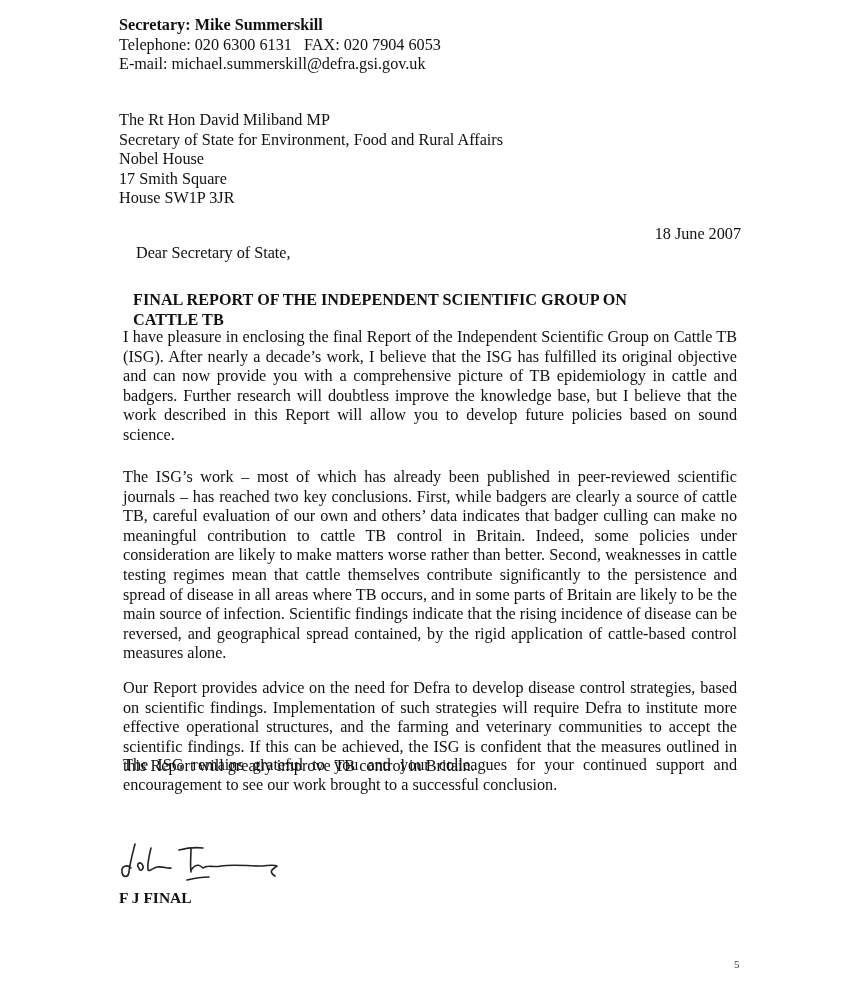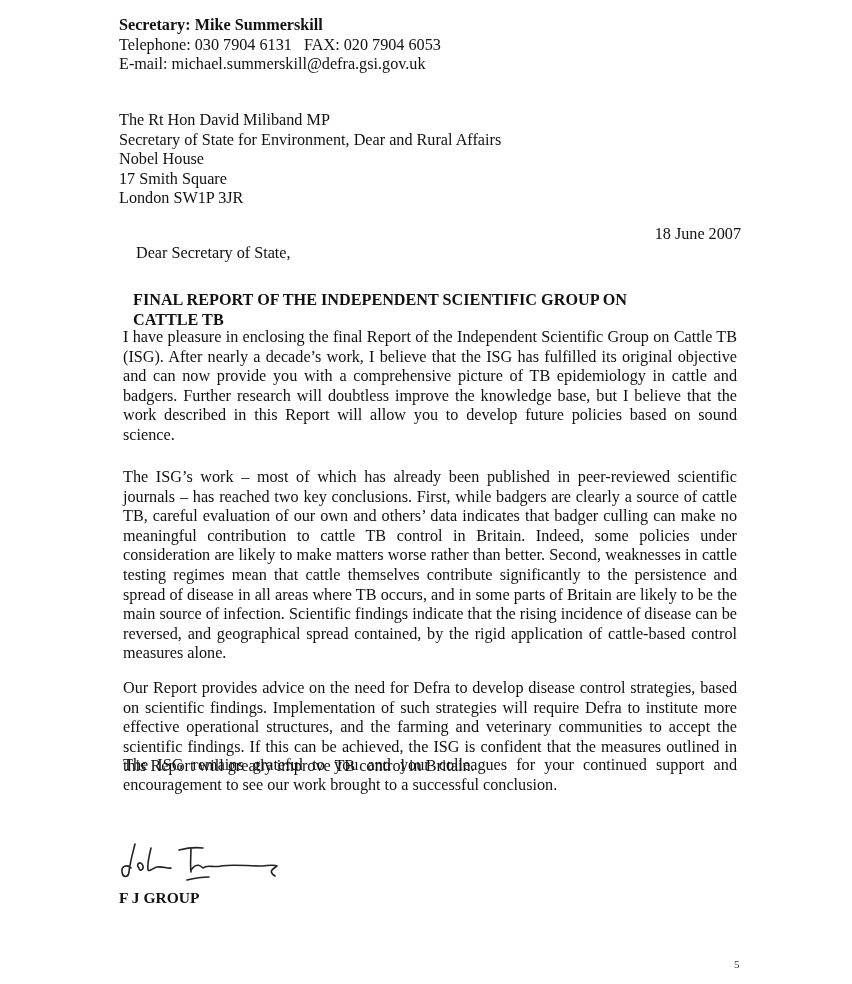--- a/index.html
+++ b/index.html
@@ -22,30 +22,30 @@
   .signame { position: absolute; left: 119px; top: 889px; font-size: 15.5px; font-weight: bold; }
   .pagenum { position: absolute; left: 734px; top: 958px; font-size: 11px; color: #333; }
 </style>
 </head>
 <body>
 
 <div class="page">
 
   <div class="block" style="top:16px;">
     <div class="line bold">Secretary: Mike Summerskill</div>
-    <div class="line" style="white-space:pre;">Telephone: 030 7904 6131   FAX: 020 7904 6053</div>
+    <div class="line" style="white-space:pre;">Telephone: 020 6300 6131   FAX: 020 7904 6053</div>
     <div class="line">E-mail: michael.summerskill@defra.gsi.gov.uk</div>
   </div>
 
   <div class="block" style="top:111px;">
     <div class="line">The Rt Hon David Miliband MP</div>
-    <div class="line">Secretary of State for Environment, Dear and Rural Affairs</div>
+    <div class="line">Secretary of State for Environment, Food and Rural Affairs</div>
     <div class="line">Nobel House</div>
     <div class="line">17 Smith Square</div>
-    <div class="line">London SW1P 3JR</div>
+    <div class="line">House SW1P 3JR</div>
   </div>
 
   <div class="date">18 June 2007</div>
 
   <div class="block line" style="top:244px;margin-left:17px;">Dear Secretary of State,</div>
 
   <div class="block" style="top:277px; width:540px;">
     <p class="heading">FINAL REPORT OF THE INDEPENDENT SCIENTIFIC GROUP ON CATTLE TB</p>
   </div>
 
@@ -70,17 +70,17 @@
       <path d="M18 6 C16 14 13 24 12 34 C11 40 6 40 5 34 C4 28 10 26 14 30"></path>
       <path d="M22 30 C18 26 24 22 26 28 C27 32 22 34 22 30"></path>
       <path d="M34 10 C32 18 30 26 31 32 C32 34 36 30 40 29 C46 28 50 31 54 30"></path>
       <path d="M62 12 C70 10 78 9 86 10"></path>
       <path d="M74 11 C74 18 73 26 74 34"></path>
       <path d="M74 32 C80 24 84 28 86 30 C90 26 96 30 104 28 C116 26 130 28 142 28 C150 28 156 26 160 28 C154 32 152 34 158 38"></path>
       <path d="M70 42 C78 40 86 39 92 39"></path>
     </g>
   </svg>
 
-  <div class="signame">F J GROUP</div>
+  <div class="signame">F J FINAL</div>
 
   <div class="pagenum">5</div>
 
 </div>
 
 </body></html>

